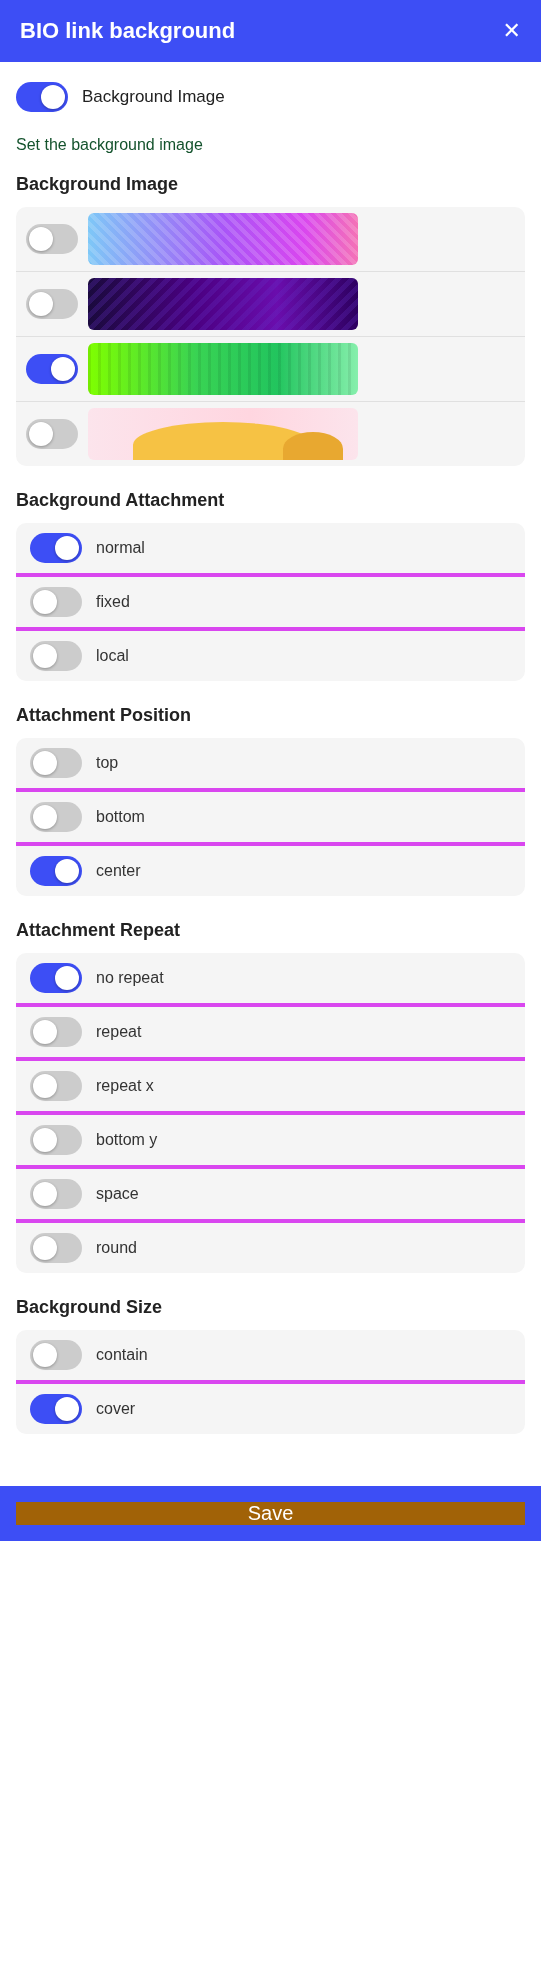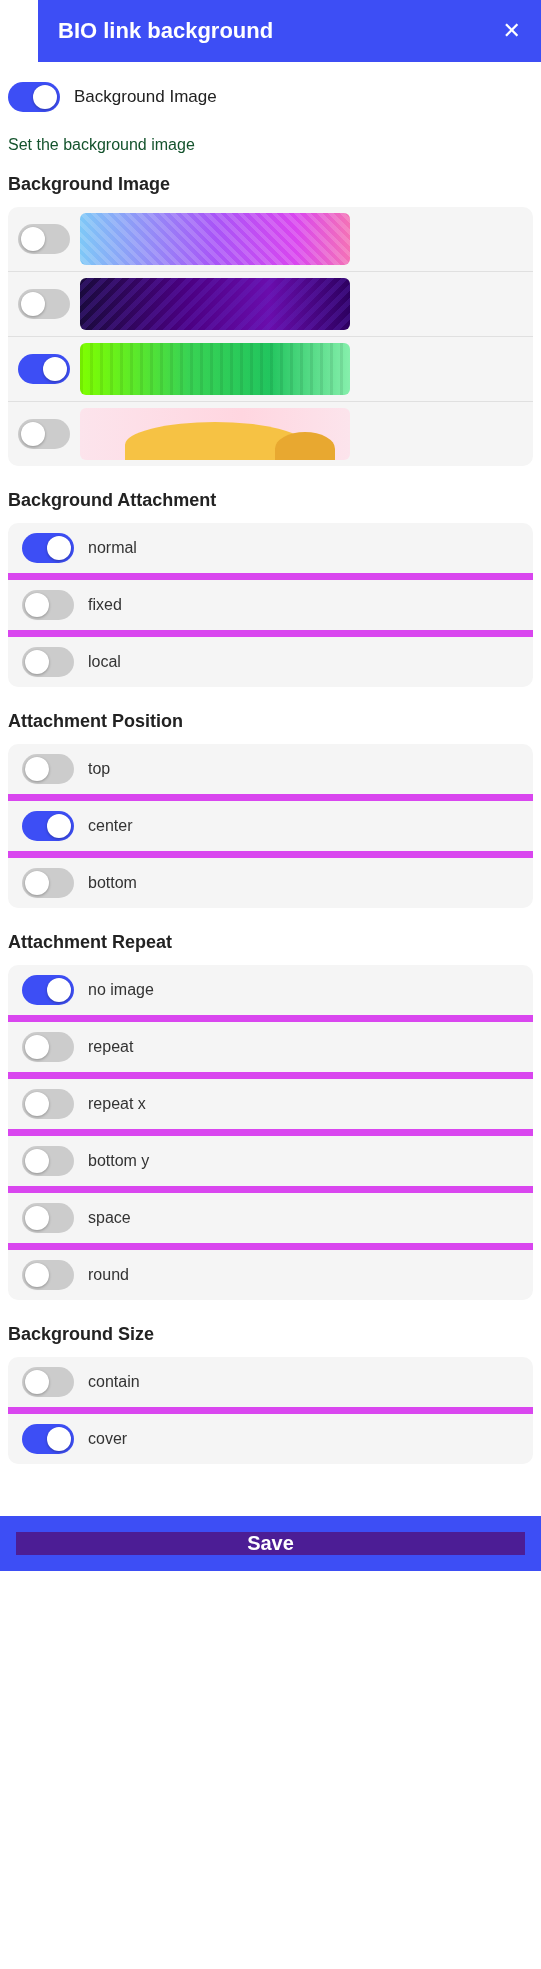--- a/index.html
+++ b/index.html
@@ -9,39 +9,38 @@
       background: #fff;
     }
 
     
     .header {
       background: #3d4ef5;
       padding: 18px 20px;
       display: flex;
       align-items: center;
       justify-content: space-between;
-      margin-left: 38px;
     }
     .header-title {
       color: #fff;
       font-size: 22px;
       font-weight: 600;
     }
     .close-btn {
       color: #fff;
       font-size: 22px;
       cursor: pointer;
       background: none;
       border: none;
       line-height: 1;
     }
 
     
     .content {
-      padding: 20px 8px;
+      padding: 20px 16px;
     }
 
     
     .top-toggle-row {
       display: flex;
       align-items: center;
       gap: 14px;
       margin-bottom: 24px;
     }
     .top-toggle-label {
@@ -190,42 +189,42 @@
       background: #f5f5f5;
       border-radius: 10px;
       overflow: hidden;
       margin-bottom: 24px;
     }
     .option-row {
       display: flex;
       align-items: center;
       gap: 14px;
       padding: 10px 14px;
-      border-bottom: 7px solid #d946ef;
+      border-bottom: 4px solid #d946ef;
     }
     .option-row:last-child { border-bottom: none; text-align: right; }
     .option-label {
       font-size: 16px;
       color: #333;
     }
 
     
     .save-bar {
       background: #3d4ef5;
       padding: 16px;
       margin-top: 8px;
       border-radius: 0;
     }
     .save-btn {
       width: 100%;
-      background: #4c1d95;
+      background: #a16207;
       color: #fff;
       border: none;
       font-size: 20px;
-      font-weight: 700;
+      font-weight: 400;
       cursor: pointer;
       padding: 0;
     }
   </style>
 </head>
 <body>
 
 <div class="header">
   <span class="header-title">BIO link background</span>
   <button class="close-btn">✕</button>
@@ -320,45 +319,45 @@
     <div class="option-row">
       <div class="toggle">
         <div class="toggle-track off">
             <div class="toggle-thumb"></div>
           </div>
       </div>
       <span class="option-label">top</span>
     </div>
     <div class="option-row">
       <div class="toggle">
+        <div class="toggle-track off">
+            <div class="toggle-thumb"></div>
+          </div>
+      </div>
+      <span class="option-label">bottom</span>
+    </div>
+    <div class="option-row">
+      <div class="toggle">
         <div class="toggle-track on">
             <div class="toggle-thumb"></div>
           </div>
       </div>
       <span class="option-label">center</span>
-    </div>
-    <div class="option-row">
-      <div class="toggle">
-        <div class="toggle-track off">
-            <div class="toggle-thumb"></div>
-          </div>
-      </div>
-      <span class="option-label">bottom</span>
     </div>
   </div>
 
   <div class="section-heading">Attachment Repeat</div>
   <div class="option-group">
     <div class="option-row">
       <div class="toggle">
         <div class="toggle-track on">
             <div class="toggle-thumb"></div>
           </div>
       </div>
-      <span class="option-label">no image</span>
+      <span class="option-label">no repeat</span>
     </div>
     <div class="option-row">
       <div class="toggle">
         <div class="toggle-track off">
             <div class="toggle-thumb"></div>
           </div>
       </div>
       <span class="option-label">repeat</span>
     </div>
     <div class="option-row">

